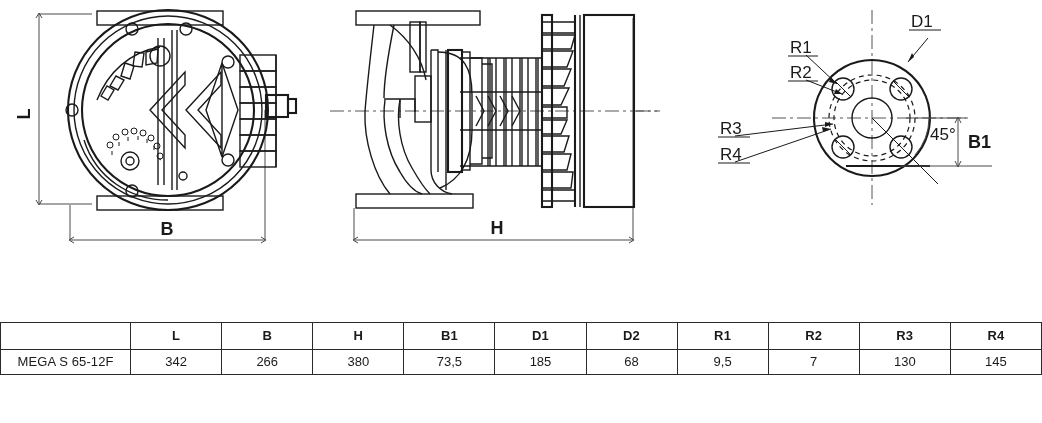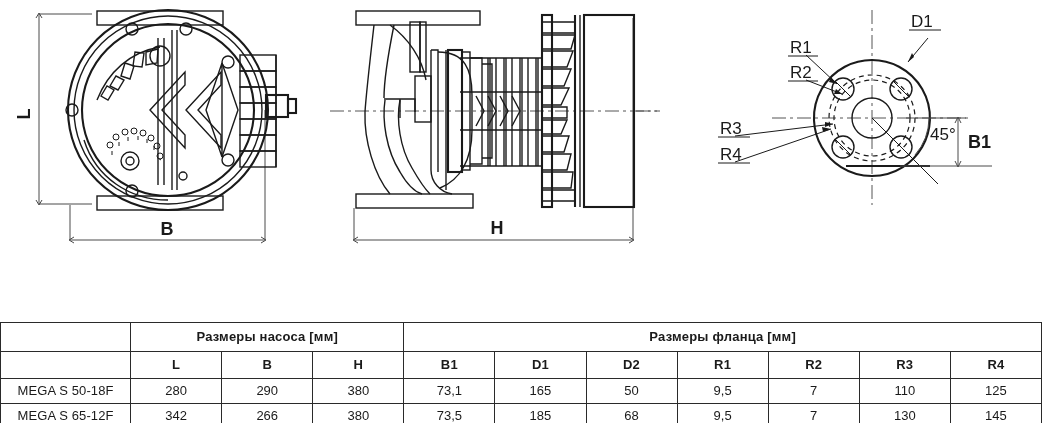--- a/index.html
+++ b/index.html
@@ -361,54 +361,36 @@
           <col class="c-dim">
         <col class="c-fl">
           <col class="c-fl">
           <col class="c-fl">
           <col class="c-fl">
         <col class="c-fl">
           <col class="c-fl">
           <col class="c-fl">
       </colgroup>
       <thead>
-        <tr class="hdr1">
-          <th class="blank"></th>
-          <th class="grp" colspan="3">Размеры насоса [мм]</th>
-          <th class="grp" colspan="7">Размеры фланца [мм]</th>
-        </tr>
         <tr class="hdr2">
           <th></th>
           <th>L</th>
           <th>B</th>
           <th>H</th>
           <th>B1</th>
           <th>D1</th>
           <th>D2</th>
           <th>R1</th>
           <th>R2</th>
           <th>R3</th>
           <th>R4</th>
         </tr>
       </thead>
       <tbody>
         <tr class="data">
-          <td class="model">MEGA S 50-18F</td>
-          <td>280</td>
-          <td>290</td>
-          <td>380</td>
-          <td>73,1</td>
-          <td>165</td>
-          <td>50</td>
-          <td>9,5</td>
-          <td>7</td>
-          <td>110</td>
-          <td>125</td>
-        </tr>
-        <tr class="data">
           <td class="model">MEGA S 65-12F</td>
           <td>342</td>
           <td>266</td>
           <td>380</td>
           <td>73,5</td>
           <td>185</td>
           <td>68</td>
           <td>9,5</td>
           <td>7</td>
           <td>130</td>

